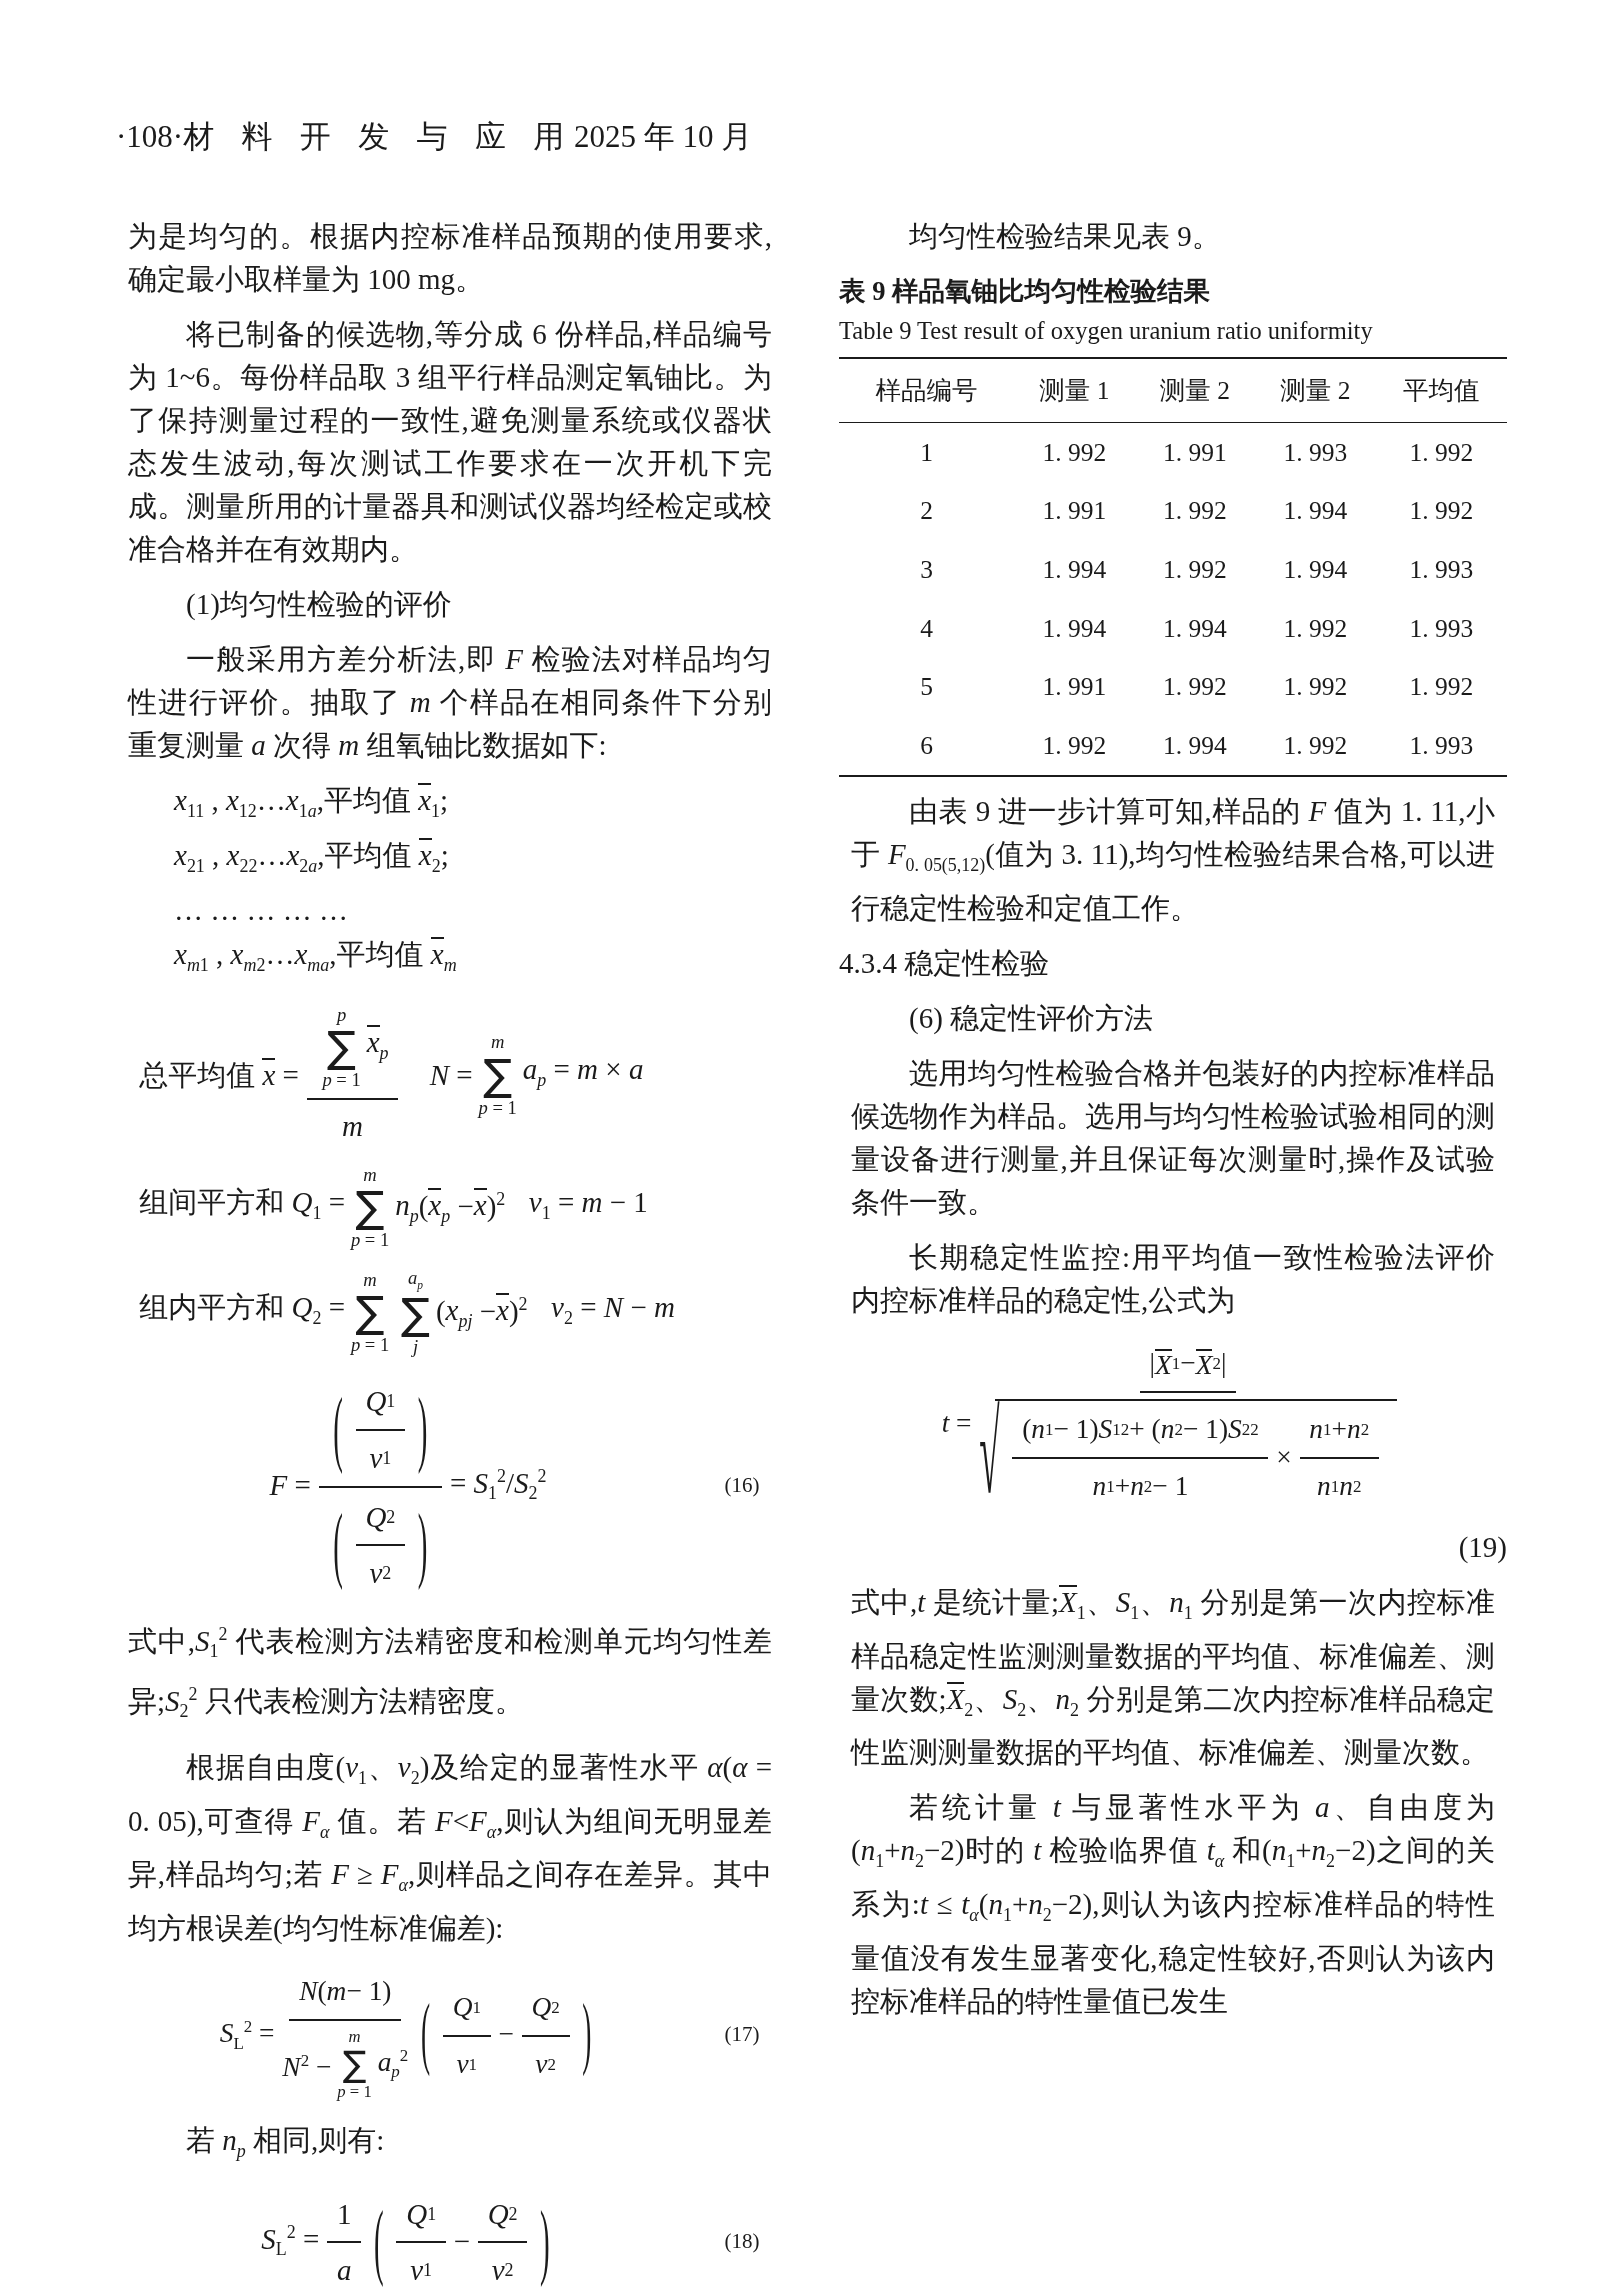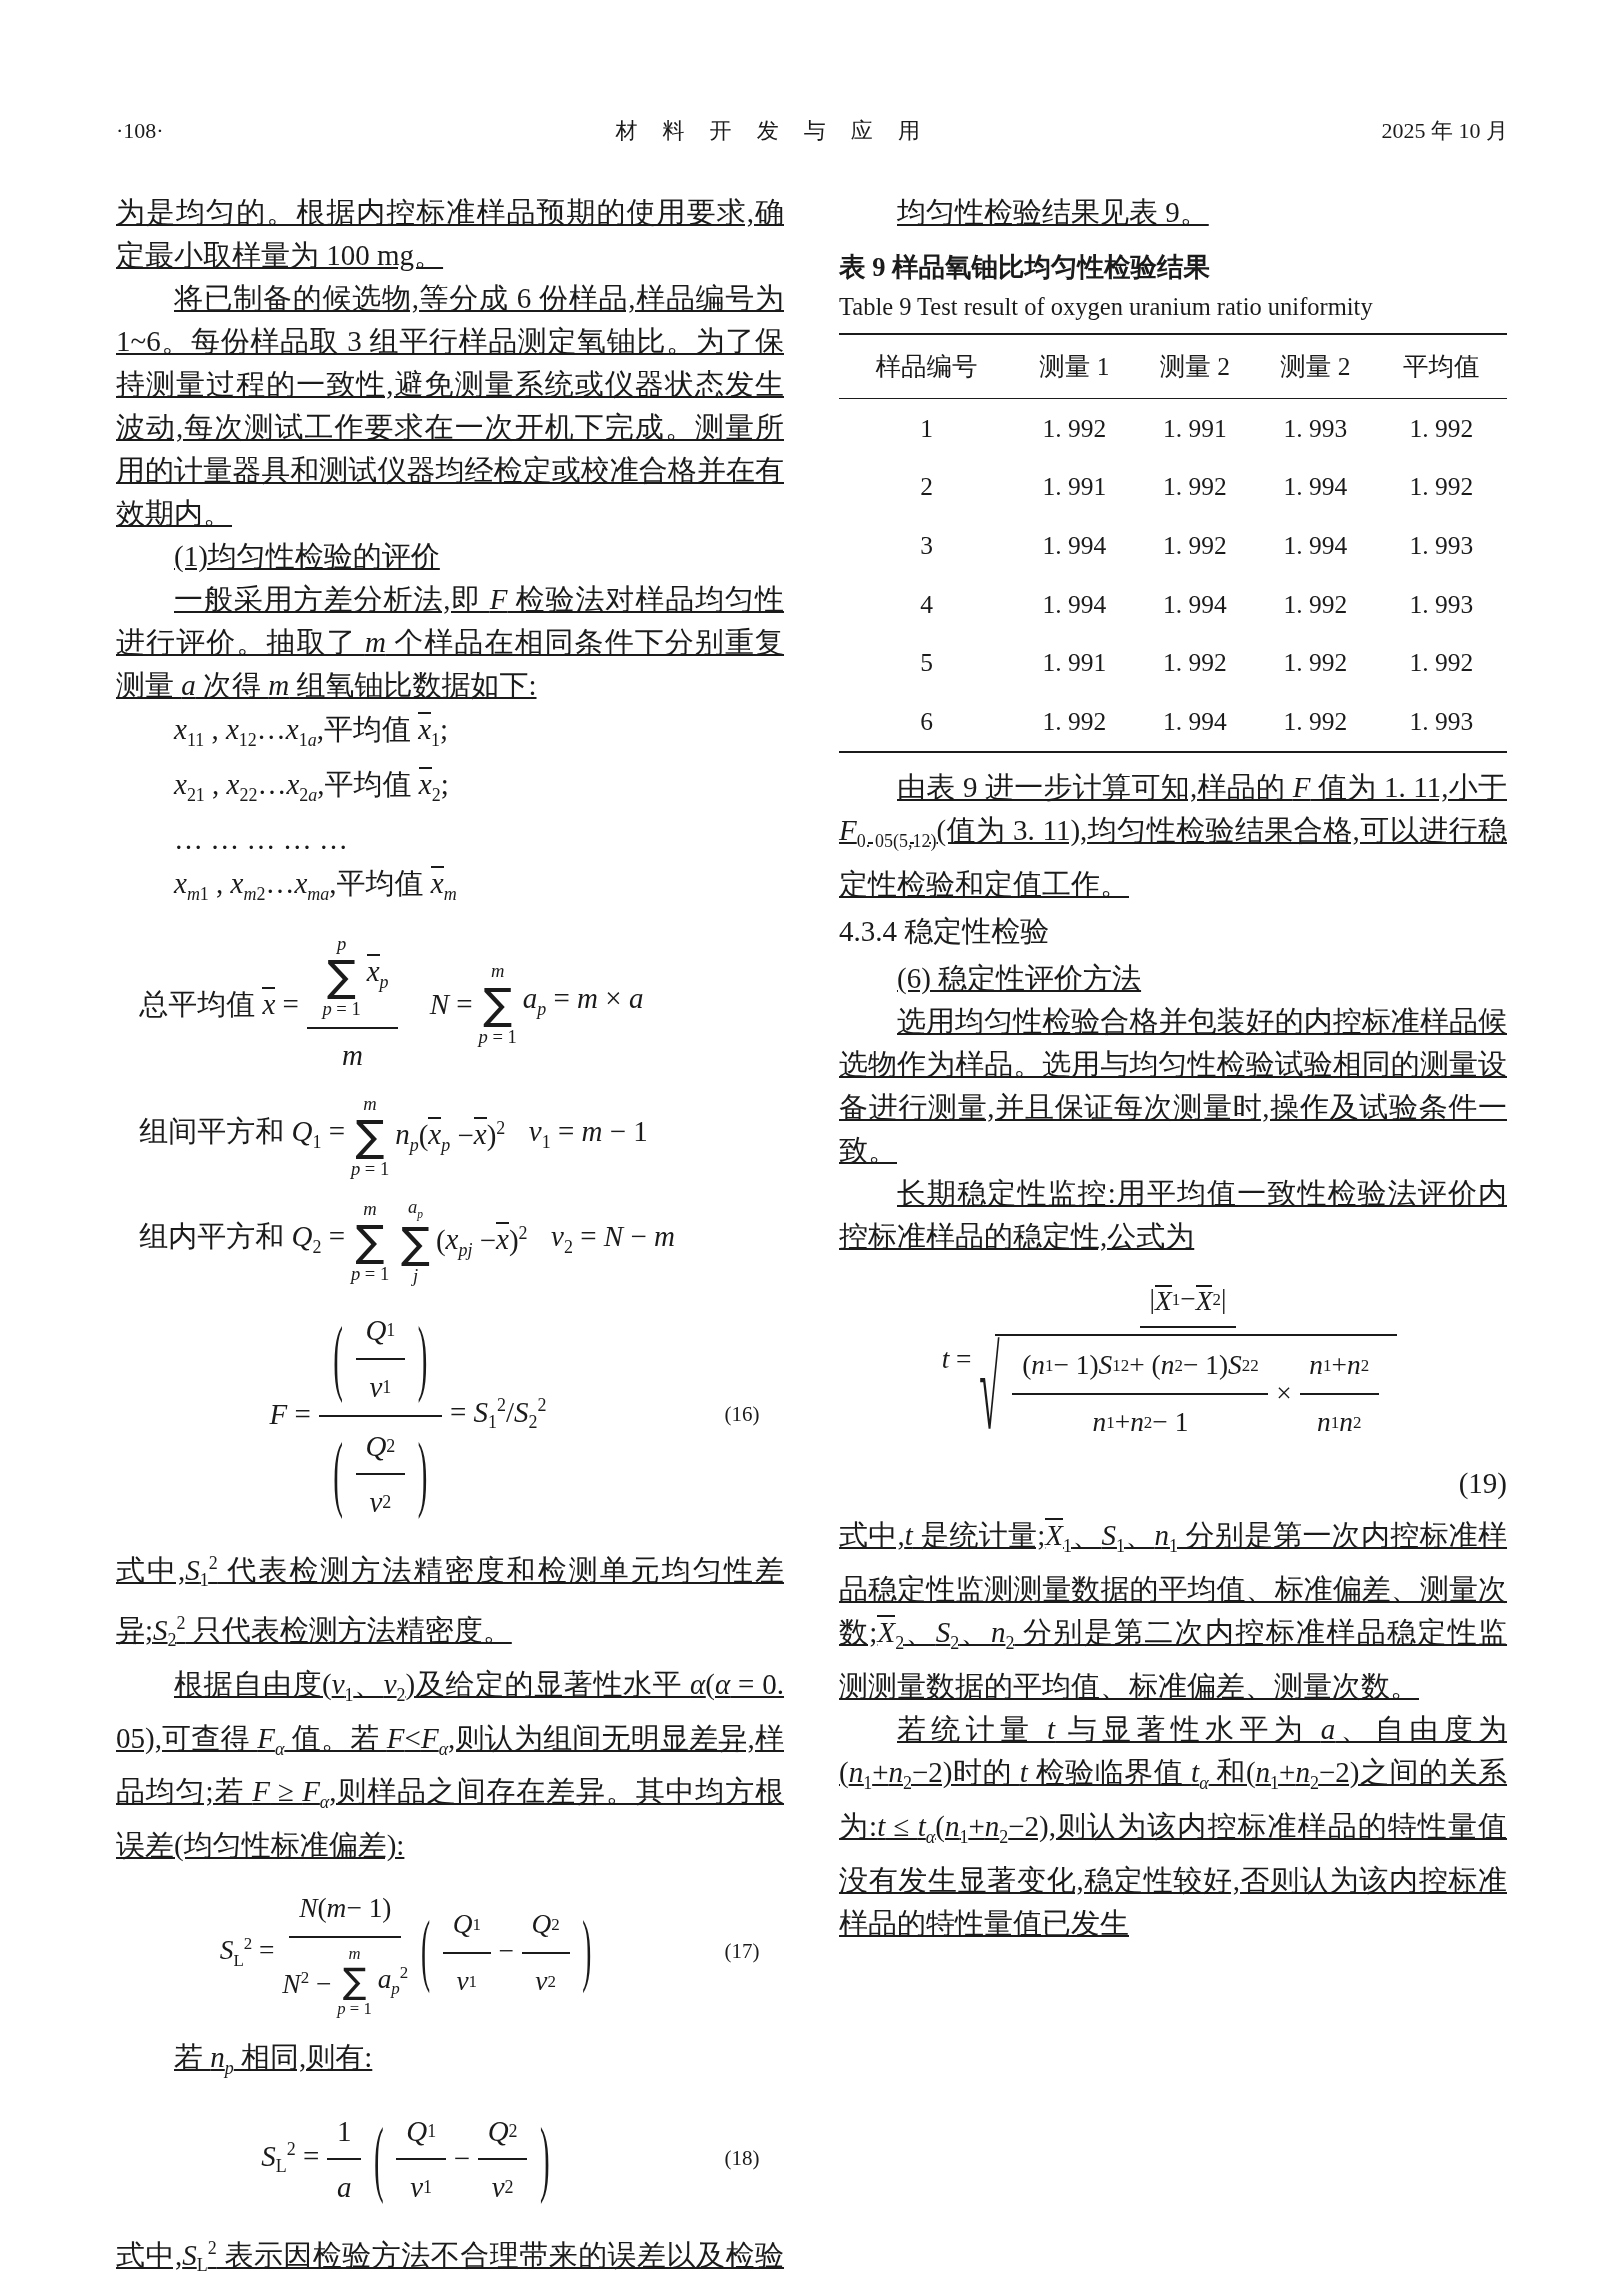--- a/index.html
+++ b/index.html
@@ -1,23 +1,23 @@
 <!DOCTYPE html>
 <html><head>
 <meta charset="utf-8">
 <style>
   html,body{margin:0;padding:0;}
   body{width:1621px;height:2293px;background:#ffffff;color:#1b1b1b;
        font-family:"Liberation Serif","DejaVu Serif",serif;position:relative;overflow:hidden;}
   .page{position:absolute;left:116px;top:116px;width:1392px;}
-  .header{display:flex;justify-content:space-between;align-items:baseline;font-size:22px;}
+  .header{display:flex;align-items:baseline;font-size:31px;}
   .journal-title{letter-spacing:9.8px;}
   .columns{display:flex;gap:55px;margin-top:45px;}
   .col{width:668px;font-size:29px;line-height:43px;text-align:justify;}
-  .col p{margin:0;text-decoration:underline;}
+  .col p{margin:12px;}
   p.indent{text-indent:2em;}
   i{font-style:italic;}
   sub,sup{font-size:0.62em;}
   .ovl{display:inline-block;border-top:2px solid currentColor;line-height:1.05;margin-top:2px;}
   .math-line{margin:1px 0;padding-left:2em;}
   .math-row{display:flex;align-items:center;margin:15.7px 0 15.7px 0.8em;white-space:nowrap;}
   .frac{display:inline-flex;flex-direction:column;align-items:center;vertical-align:middle;margin:0 7.8px;}
   .frac>.num{display:flex;align-items:center;justify-content:center;border-bottom:2.2px solid #1b1b1b;padding:2px 9.8px 5.9px;}
   .frac>.den{display:flex;align-items:center;justify-content:center;padding-top:5.9px;}
   .sum{display:inline-flex;flex-direction:column;align-items:center;vertical-align:middle;line-height:1;margin:0 5.9px;}

